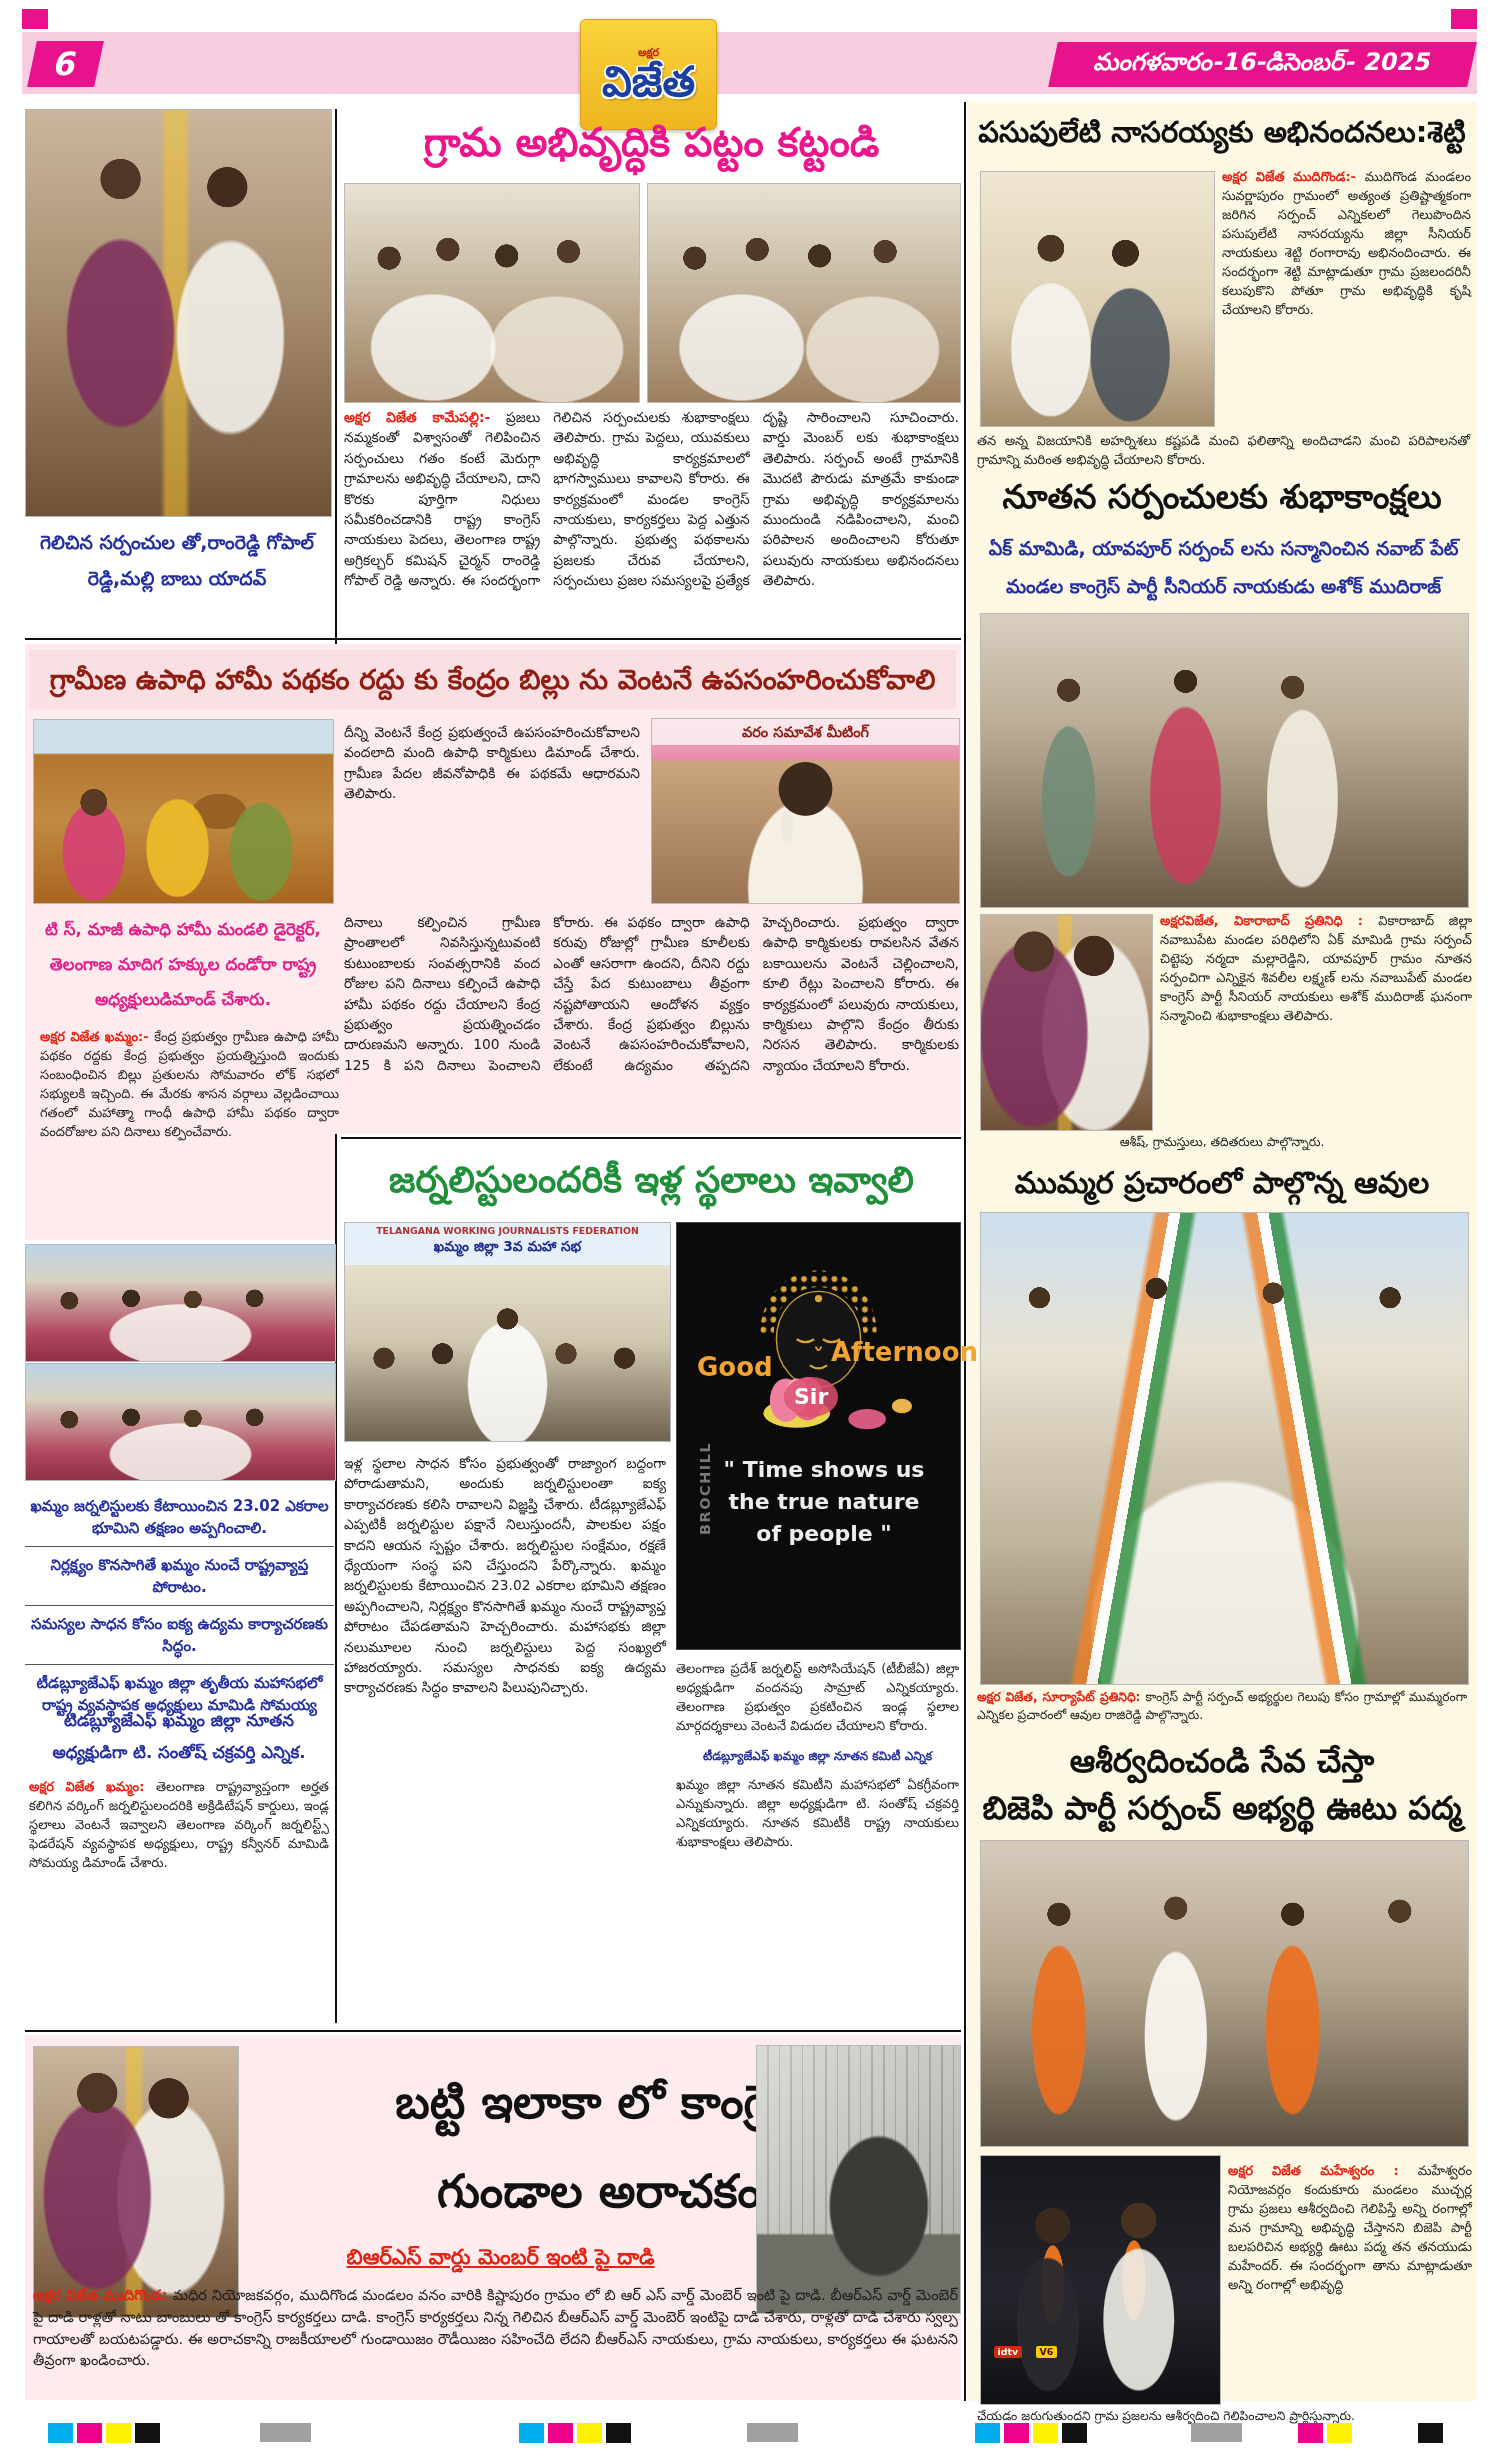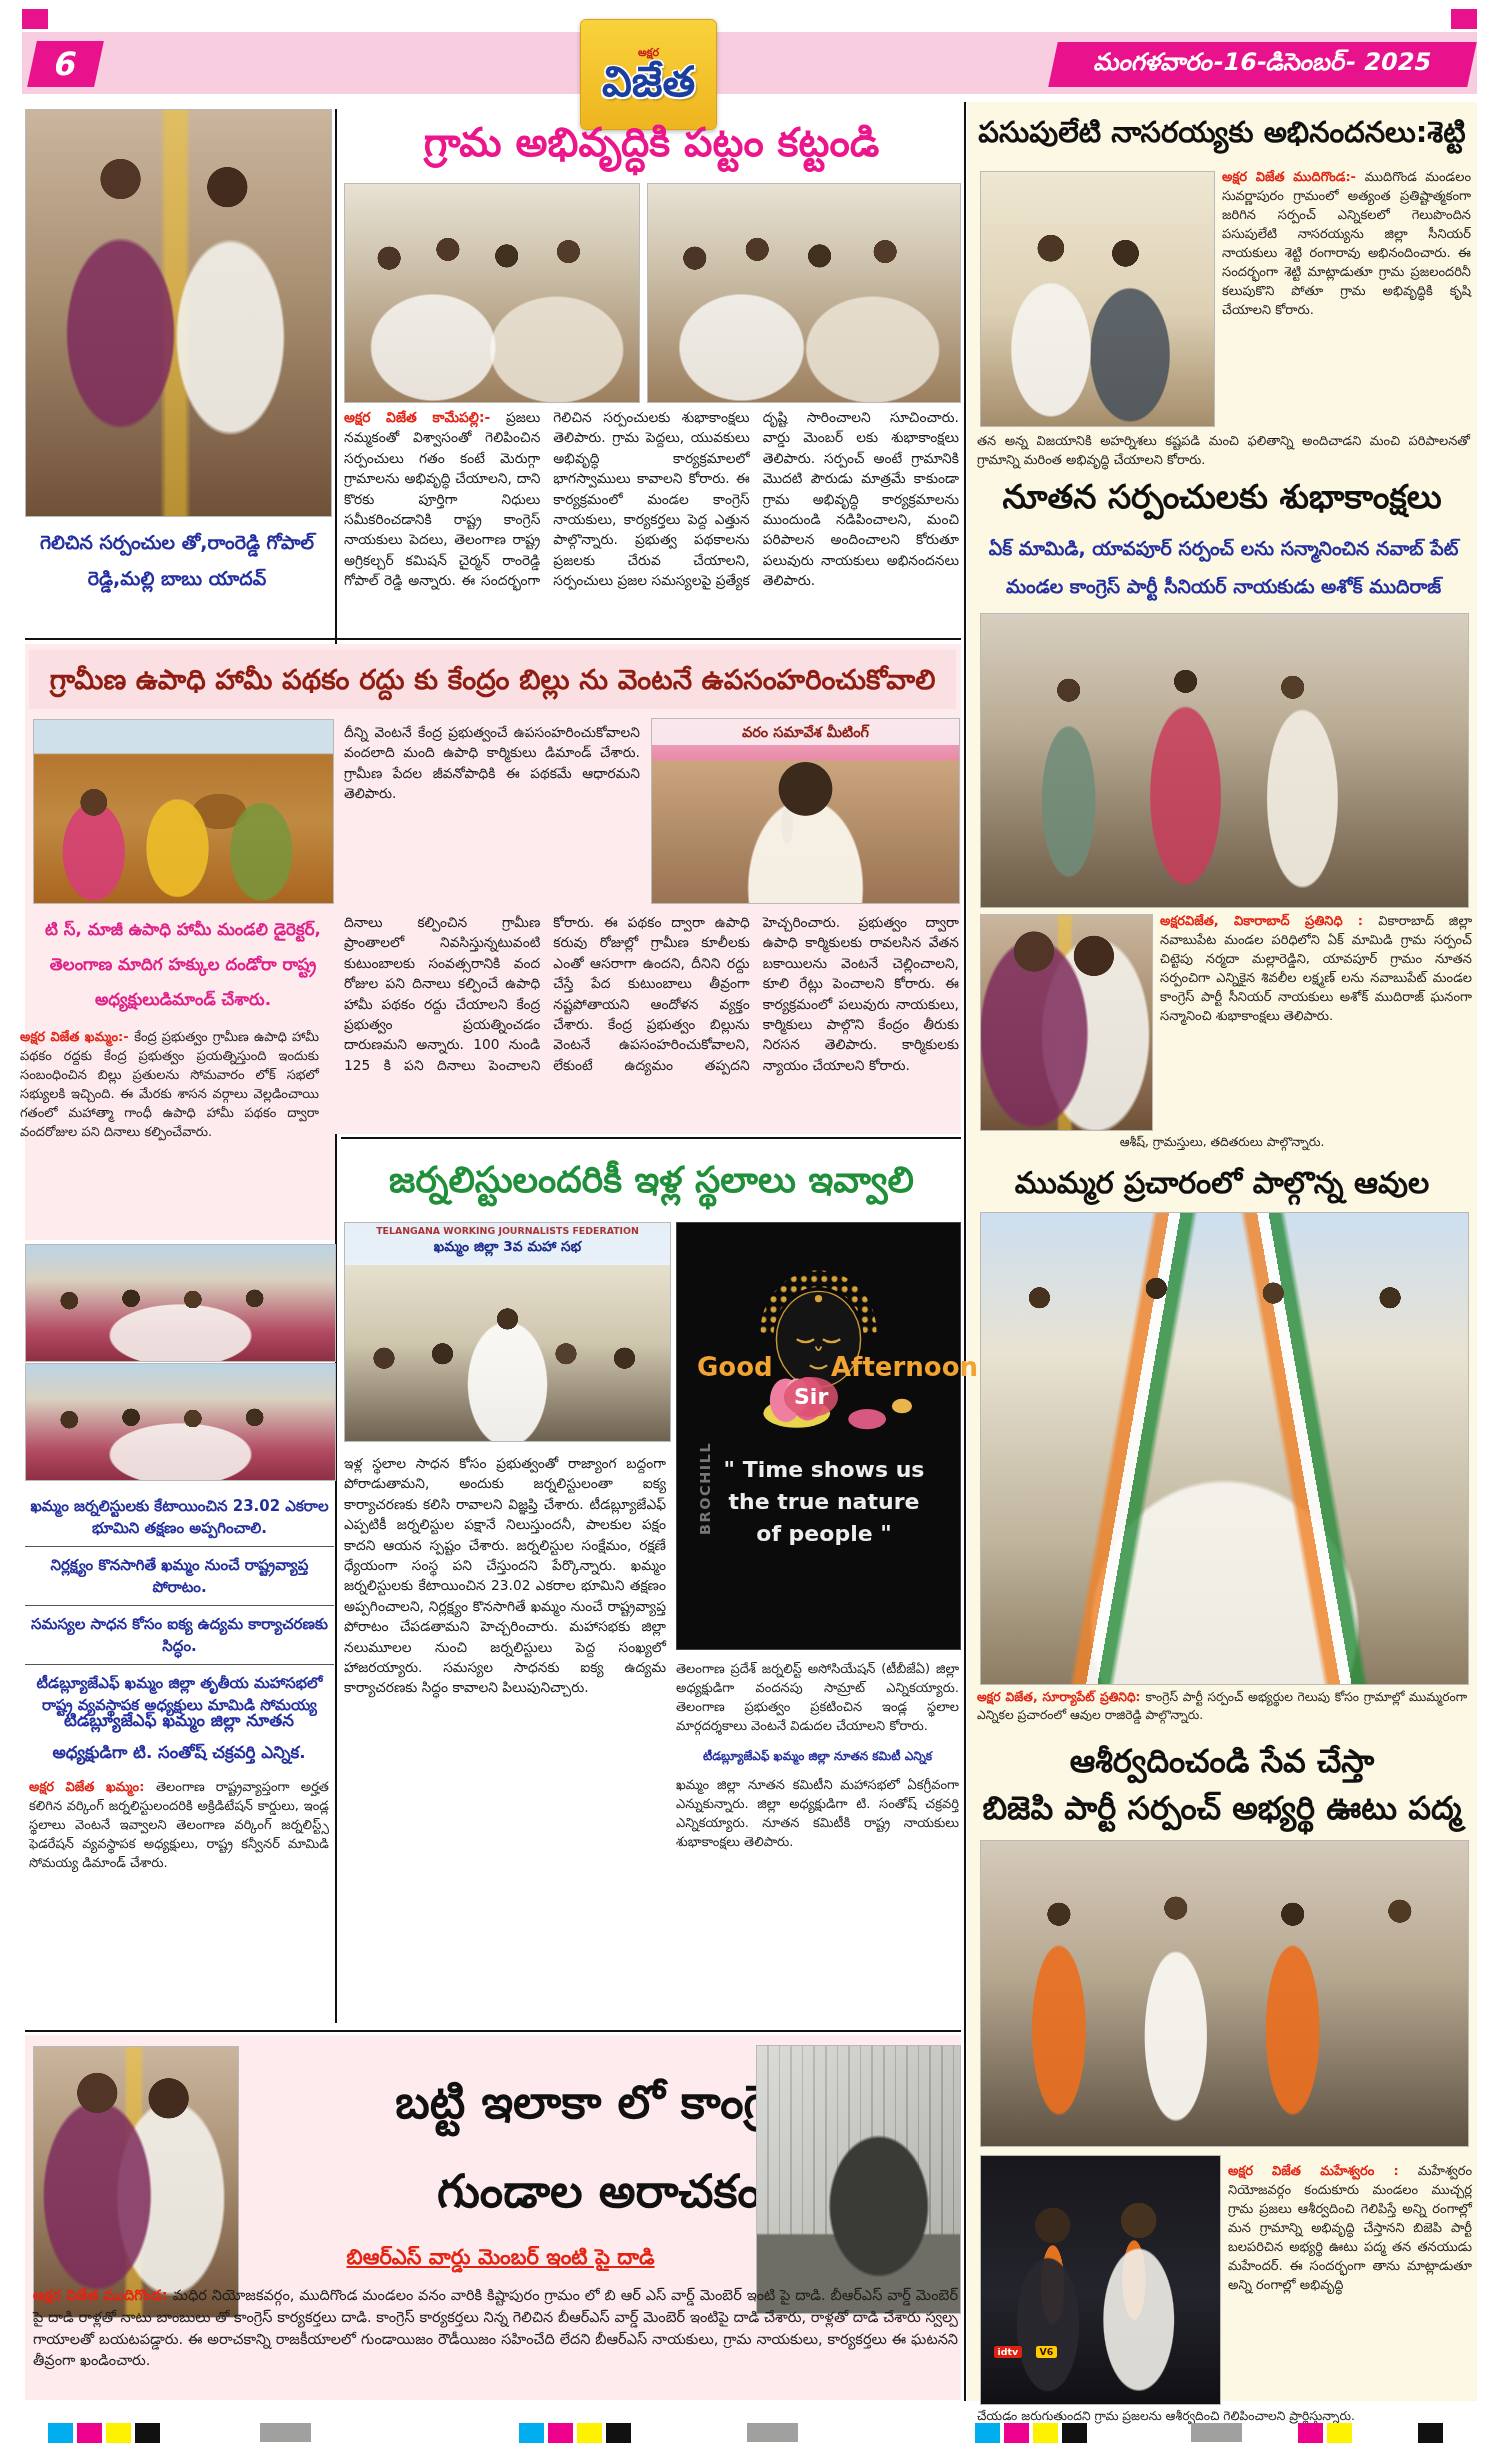--- a/index.html
+++ b/index.html
@@ -181,21 +181,21 @@
   </div>
 
   <div class="abs hr" style="left:25px;top:638px;width:936px;height:2.2px;"></div>
 
   <div class="abs pinkbg" style="left:25px;top:644px;width:936px;height:490px;"></div>
   <div class="abs pinkbg" style="left:25px;top:1134px;width:310px;height:106px;"></div>
   <div class="abs c hl-dkr bandred" style="left:29px;top:650px;width:927px;height:59px;font-size:27.6px;line-height:59px;">గ్రామీణ ఉపాధి హామీ పథకం రద్దు కు కేంద్రం బిల్లు ను వెంటనే ఉపసంహరించుకోవాలి</div>
 
   <div class="abs ph ph-field" style="left:33px;top:719px;width:299px;height:183px;"></div>
   <div class="abs c cap-mag" style="left:38px;top:912px;width:290px;height:109px;font-size:16.7px;line-height:2.1;">టి స్, మాజీ ఉపాధి హామీ మండలి డైరెక్టర్, తెలంగాణ మాదిగ హక్కుల దండోరా రాష్ట్ర అధ్యక్షులుడిమాండ్ చేశారు.</div>
-  <div class="abs j body-s" style="left:20px;top:1028px;width:299px;height:209px;">
+  <div class="abs j body-s" style="left:40px;top:1028px;width:299px;height:209px;">
     <span class="dl">అక్షర విజేత ఖమ్మం:- </span><span>కేంద్ర ప్రభుత్వం గ్రామీణ ఉపాధి హామీ పథకం రద్దకు కేంద్ర ప్రభుత్వం ప్రయత్నిస్తుంది ఇందుకు సంబంధించిన బిల్లు ప్రతులను సోమవారం లోక్ సభలో సభ్యులకి ఇచ్చింది. ఈ మేరకు శాసన వర్గాలు వెల్లడించాయి గతంలో మహాత్మా గాంధీ ఉపాధి హామీ పథకం ద్వారా వందరోజుల పని దినాలు కల్పించేవారు.</span>
   </div>
 
   <div class="abs j body-t" style="left:344px;top:722px;width:296px;height:180px;">దీన్ని వెంటనే కేంద్ర ప్రభుత్వంచే ఉపసంహరించుకోవాలని వందలాది మంది ఉపాధి కార్మికులు డిమాండ్ చేశారు. గ్రామీణ పేదల జీవనోపాధికి ఈ పథకమే ఆధారమని తెలిపారు.</div>
   <div class="abs ph ph-speaker" style="left:651px;top:718px;width:307px;height:184px;">
     <div class="ph-banner" style="height:26px;font-size:14.5px;line-height:26px;">వరం సమావేశ మీటింగ్</div>
   </div>
   <div class="abs j body-t cols3" style="left:344px;top:912px;width:615px;height:218px;">
     <span>దినాలు కల్పించిన గ్రామీణ ప్రాంతాలలో నివసిస్తున్నటువంటి కుటుంబాలకు సంవత్సరానికి వంద రోజుల పని దినాలు కల్పించే ఉపాధి హామీ పథకం రద్దు చేయాలని కేంద్ర ప్రభుత్వం ప్రయత్నించడం దారుణమని అన్నారు. 100 నుండి 125 కి పని దినాలు పెంచాలని కోరారు. </span><span>ఈ పథకం ద్వారా ఉపాధి కరువు రోజుల్లో గ్రామీణ కూలీలకు ఎంతో ఆసరాగా ఉందని, దీనిని రద్దు చేస్తే పేద కుటుంబాలు తీవ్రంగా నష్టపోతాయని ఆందోళన వ్యక్తం చేశారు. కేంద్ర ప్రభుత్వం బిల్లును వెంటనే ఉపసంహరించుకోవాలని, లేకుంటే ఉద్యమం తప్పదని హెచ్చరించారు. </span><span>ప్రభుత్వం ద్వారా ఉపాధి కార్మికులకు రావలసిన వేతన బకాయిలను వెంటనే చెల్లించాలని, కూలి రేట్లు పెంచాలని కోరారు. ఈ కార్యక్రమంలో పలువురు నాయకులు, కార్మికులు పాల్గొని కేంద్రం తీరుకు నిరసన తెలిపారు. కార్మికులకు న్యాయం చేయాలని కోరారు.</span>
   </div>
@@ -228,21 +228,21 @@
       <g>
         <ellipse cx="165" cy="262" rx="46" ry="20" fill="#e8d44d"></ellipse>
         <ellipse cx="150" cy="244" rx="22" ry="30" fill="#ef7fa0"></ellipse>
         <ellipse cx="180" cy="242" rx="22" ry="30" fill="#e75f8c"></ellipse>
         <ellipse cx="165" cy="238" rx="16" ry="24" fill="#f6a9c0"></ellipse>
         <ellipse cx="262" cy="270" rx="26" ry="14" fill="#d8597f"></ellipse>
         <ellipse cx="310" cy="252" rx="14" ry="10" fill="#e8b64d"></ellipse>
       </g>
     </svg>
     <div class="good" style="left:20px;top:129px;">Good</div>
-    <div class="good" style="left:154px;top:129px;text-align:right;">Afternoon</div>
+    <div class="good" style="left:154px;top:114px;text-align:right;">Afternoon</div>
     <div class="sir" style="left:107px;top:154px;">Sir</div>
     <div class="wm" style="left:20px;top:312px;">BROCHILL</div>
     <div class="quote" style="left:38px;top:231px;width:218px;">" Time shows us the true nature of people "</div>
   </div>
 
   <div class="abs ph ph-dais" style="left:25px;top:1244px;width:309px;height:116px;"></div>
   <div class="abs ph ph-dais" style="left:25px;top:1363px;width:309px;height:116px;"></div>
   <div class="abs" style="left:25px;top:1488px;width:309px;height:209px;">
     <div class="bullet">ఖమ్మం జర్నలిస్టులకు కేటాయించిన 23.02 ఎకరాల భూమిని తక్షణం అప్పగించాలి.</div>
     <div class="bullet">నిర్లక్ష్యం కొనసాగితే ఖమ్మం నుంచే రాష్ట్రవ్యాప్త పోరాటం.</div>

